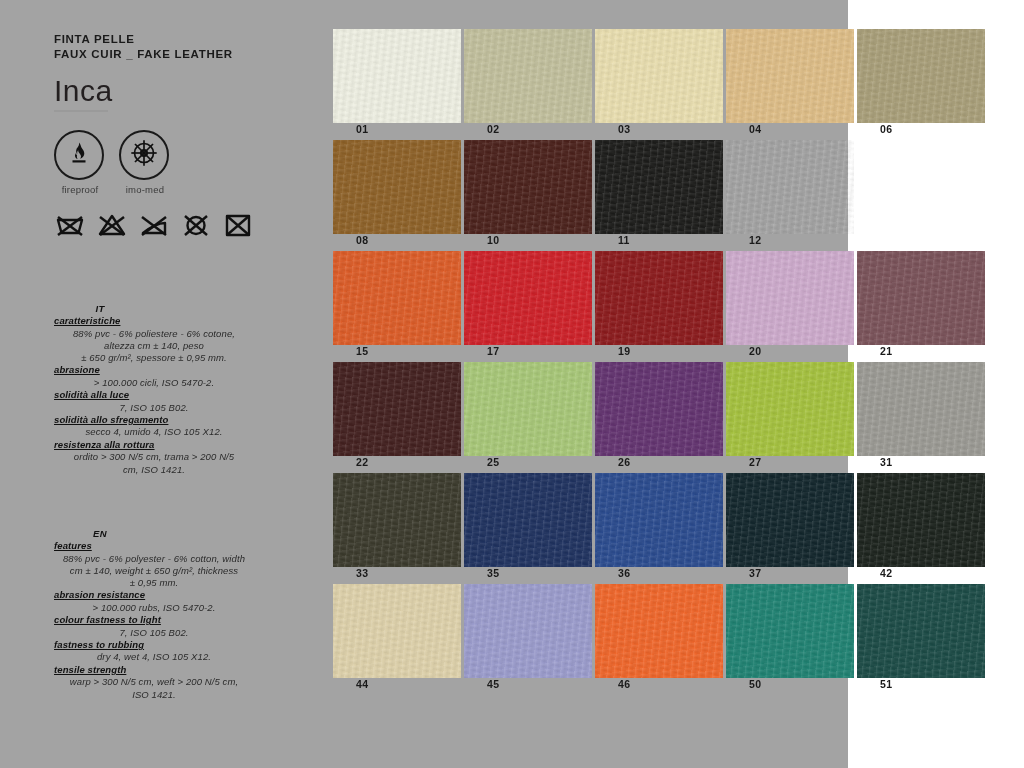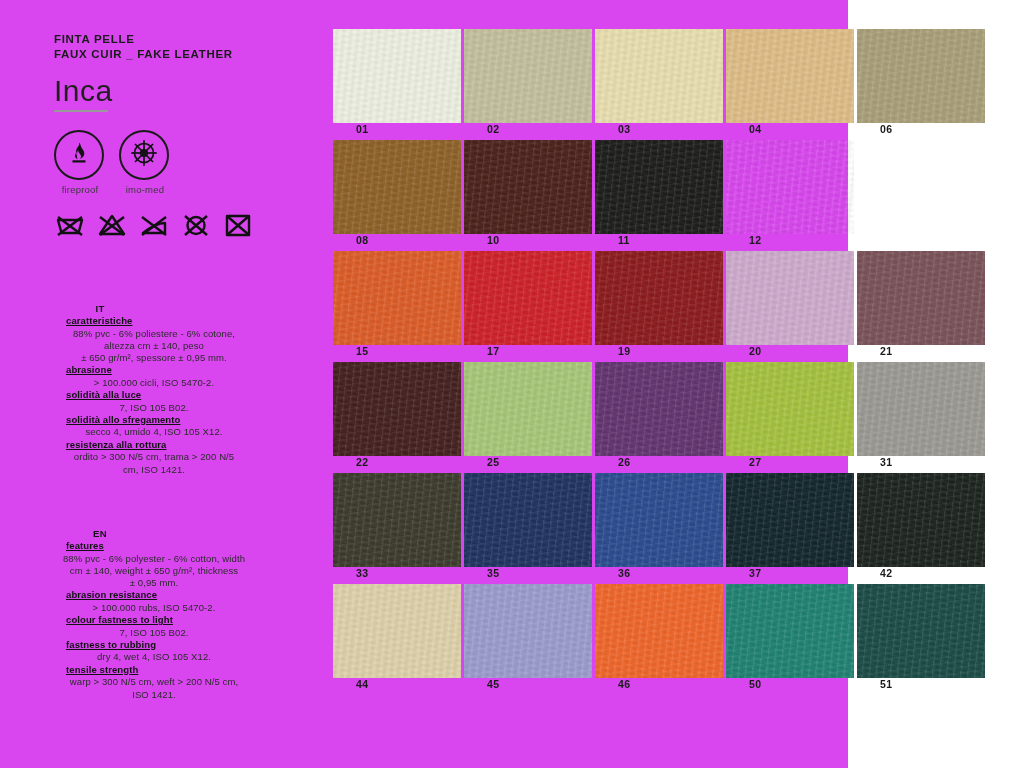--- a/index.html
+++ b/index.html
@@ -6,21 +6,21 @@
   html, body {
     margin: 0; padding: 0;
     width: 1024px; height: 768px;
     background: #ffffff;
     font-family: "Liberation Sans", sans-serif;
     overflow: hidden;
   }
   #page {
     position: relative;
     width: 848px; height: 768px;
-    background: #d946ef;
+    background: #a3a3a3;
   }
 
   
   #left-column {
     position: absolute;
     left: 54px; top: 32px;
     width: 260px;
   }
 
   .header-line {
@@ -71,41 +71,40 @@
 
   
   #care-symbols {
     display: flex;
     margin-top: 17px;
     gap: 10px;
   }
   .care-symbol { width: 32px; height: 26px; }
 
   
-  .spec-block { width: 200px; }
+  .spec-block { width: 200px; font-style: italic; }
   #spec-it { position: absolute; left: 54px; top: 303px; }
   #spec-en { position: absolute; left: 54px; top: 528px; }
 
   .spec-lang {
     font-size: 9.5px;
     font-weight: bold;
     color: #111;
     text-align: center;
     width: 92px;
     margin: 0 0 1px 0;
     letter-spacing: 0.3px;
   }
   .spec-head {
     font-size: 9.5px;
     font-weight: bold;
     color: #111;
     text-decoration: underline;
     line-height: 12.5px;
     letter-spacing: 0.1px;
-    margin-left: 12px;
   }
   .spec-body {
     font-size: 9.5px;
     color: #2b2b2b;
     line-height: 11.8px;
     letter-spacing: 0.1px;
     margin-bottom: 0.5px;
     text-align: center;
   }
 

